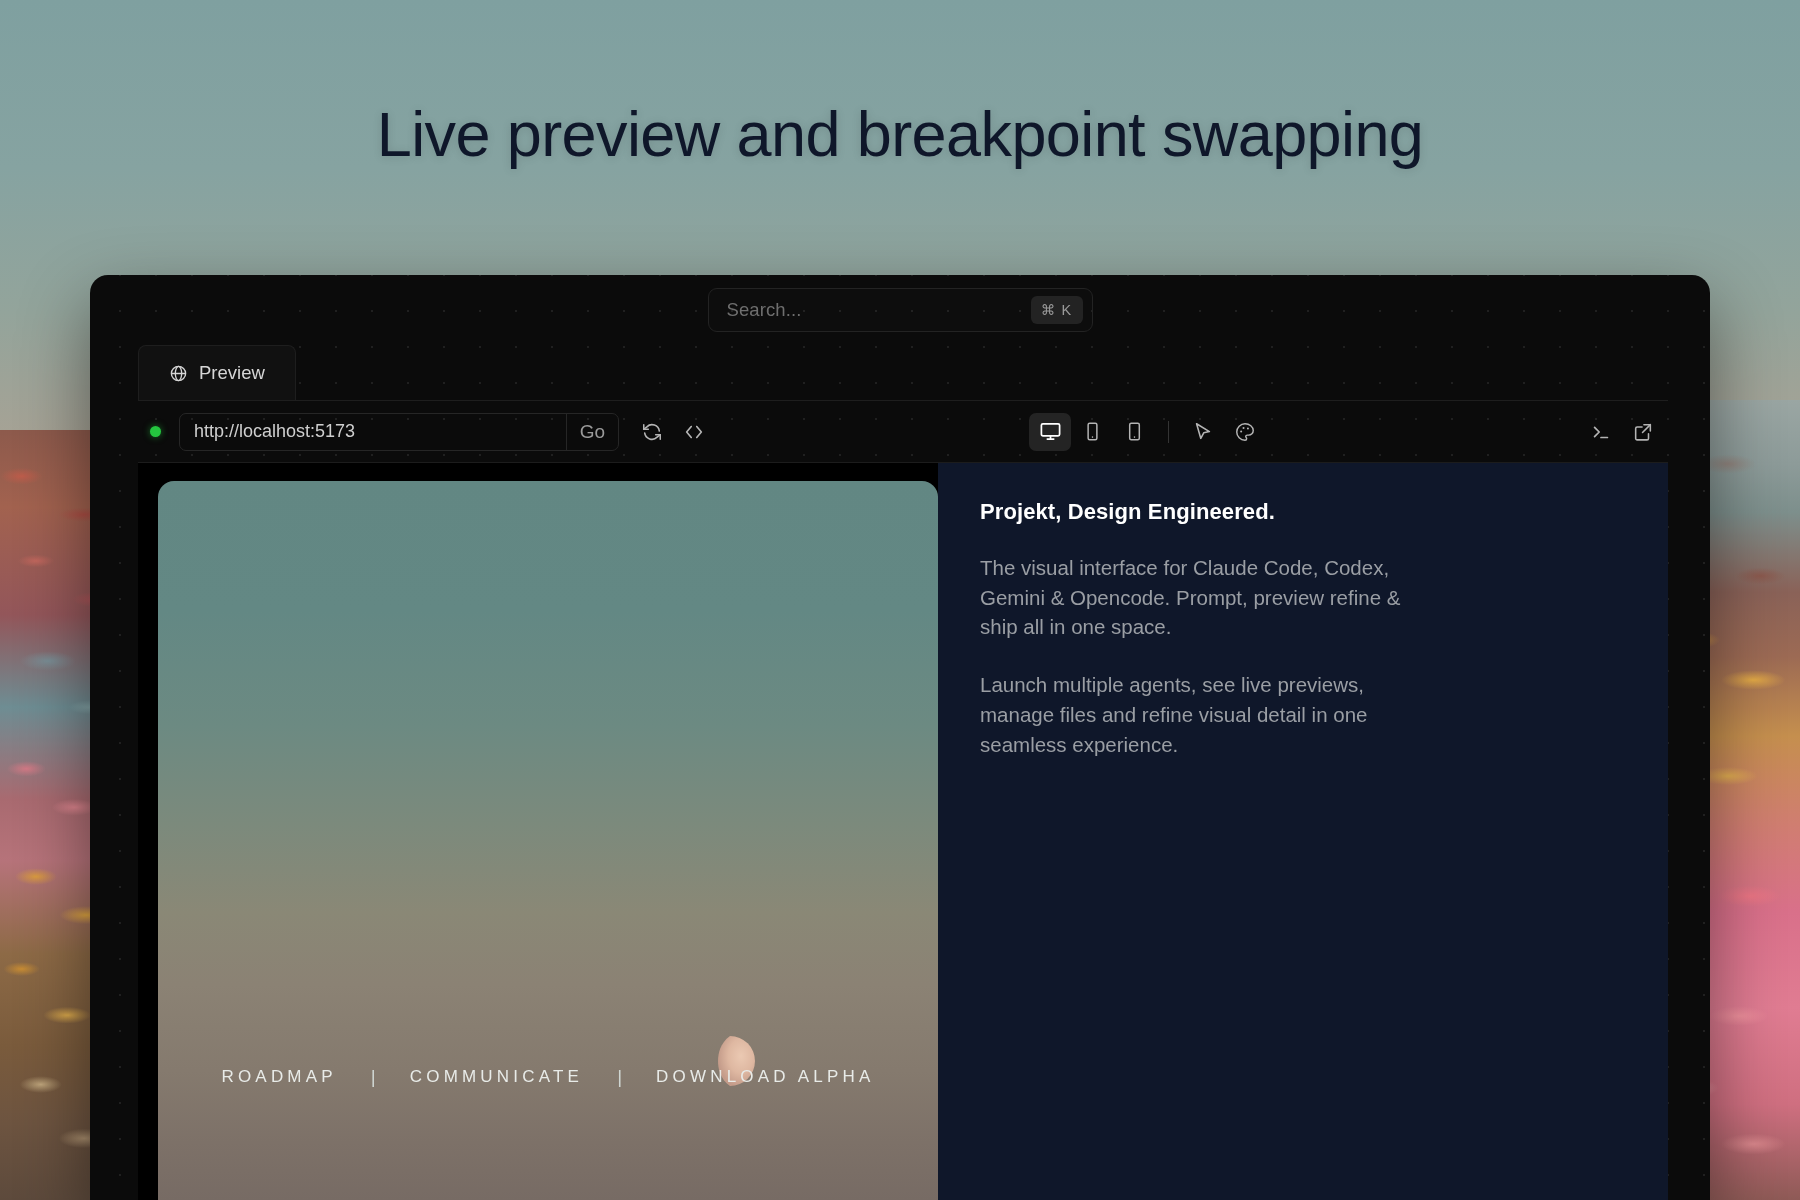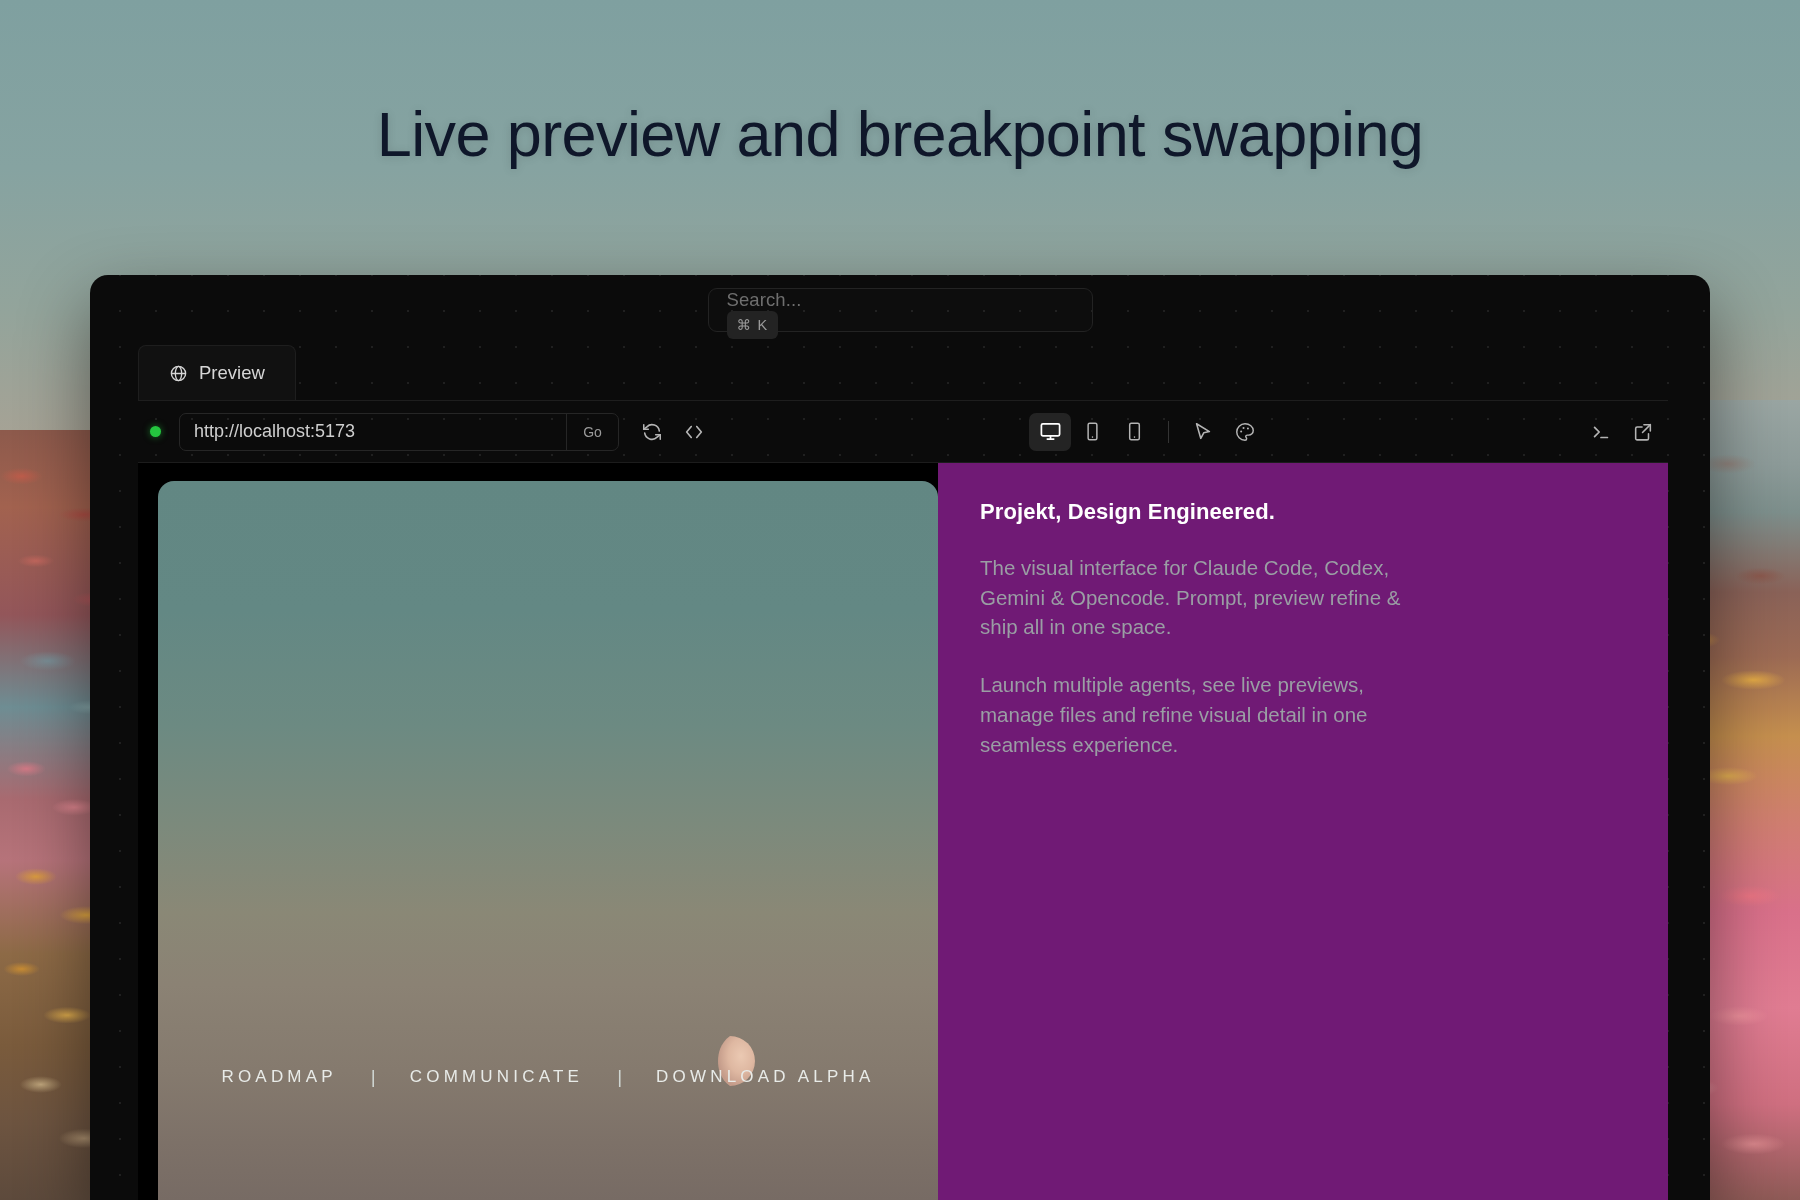--- a/index.html
+++ b/index.html
@@ -92,24 +92,23 @@
   }
 
   
   .topbar {
     position:relative; height:70px;
     display:flex; align-items:center; justify-content:center;
   }
   .searchbox {
     width:385px; height:44px;
     border:1px solid #232323; border-radius:9px;
-    display:flex; align-items:flex-start;
+    display:flex; align-items:center;
     padding:0 9px 0 18px;
     background:rgba(255,255,255,.012);
-    flex-direction:column;
   }
   .search-ph { flex:1; font-size:18.5px; color:#6e6e6e; letter-spacing:.1px; }
   .kbd {
     background:#232323; color:#9a9a9a;
     font-size:14.5px; padding:6px 10px; border-radius:6px;
     letter-spacing:1.2px;
   }
 
   
   .tabstrip {
@@ -148,21 +147,21 @@
     display:flex; align-items:stretch; overflow:hidden;
     flex:none;
   }
   .url-text {
     flex:1; display:flex; align-items:center;
     padding-left:14px; font-size:18px; color:#cfcfcf;
   }
   .url-go {
     width:52px; display:flex; align-items:center; justify-content:center;
     border-left:1px solid #262626;
-    font-size:14px; color:#9a9a9a;
+    font-size:19px; color:#9a9a9a;
   }
   .icon-btn {
     width:42px; height:38px; flex:none;
     display:flex; align-items:center; justify-content:center;
     color:#b4b4b4; border-radius:7px;
   }
   .icon-btn.active { background:#242424; color:#ffffff; }
   .gap-sm { width:12px; flex:none; }
   .spacer { flex:1; }
   .vdiv { width:1px; height:22px; background:#343434; margin:0 13px; flex:none; }
@@ -194,21 +193,21 @@
   .site-nav {
     position:absolute; top:585px; left:0; right:0;
     display:flex; align-items:center; justify-content:center;
     gap:0; font-size:17px; color:#e8ebe8;
     letter-spacing:4.2px;
   }
   .site-nav .sep { color:#cfd6d2; margin:0 34px; letter-spacing:0; font-size:19px; }
 
   
   .info-pane {
-    flex:1; padding:36px 52px 0 42px; background:#701a75;
+    flex:1; padding:36px 52px 0 42px; background:#0f172a;
   }
   .info-title {
     color:#ffffff; font-size:22px; font-weight:700;
     letter-spacing:.1px; margin-bottom:28px;
   }
   .info-p {
     color:#9a9ea4; font-size:20.5px; line-height:1.45;
     margin-bottom:28px; max-width:440px;
   }
 </style>

